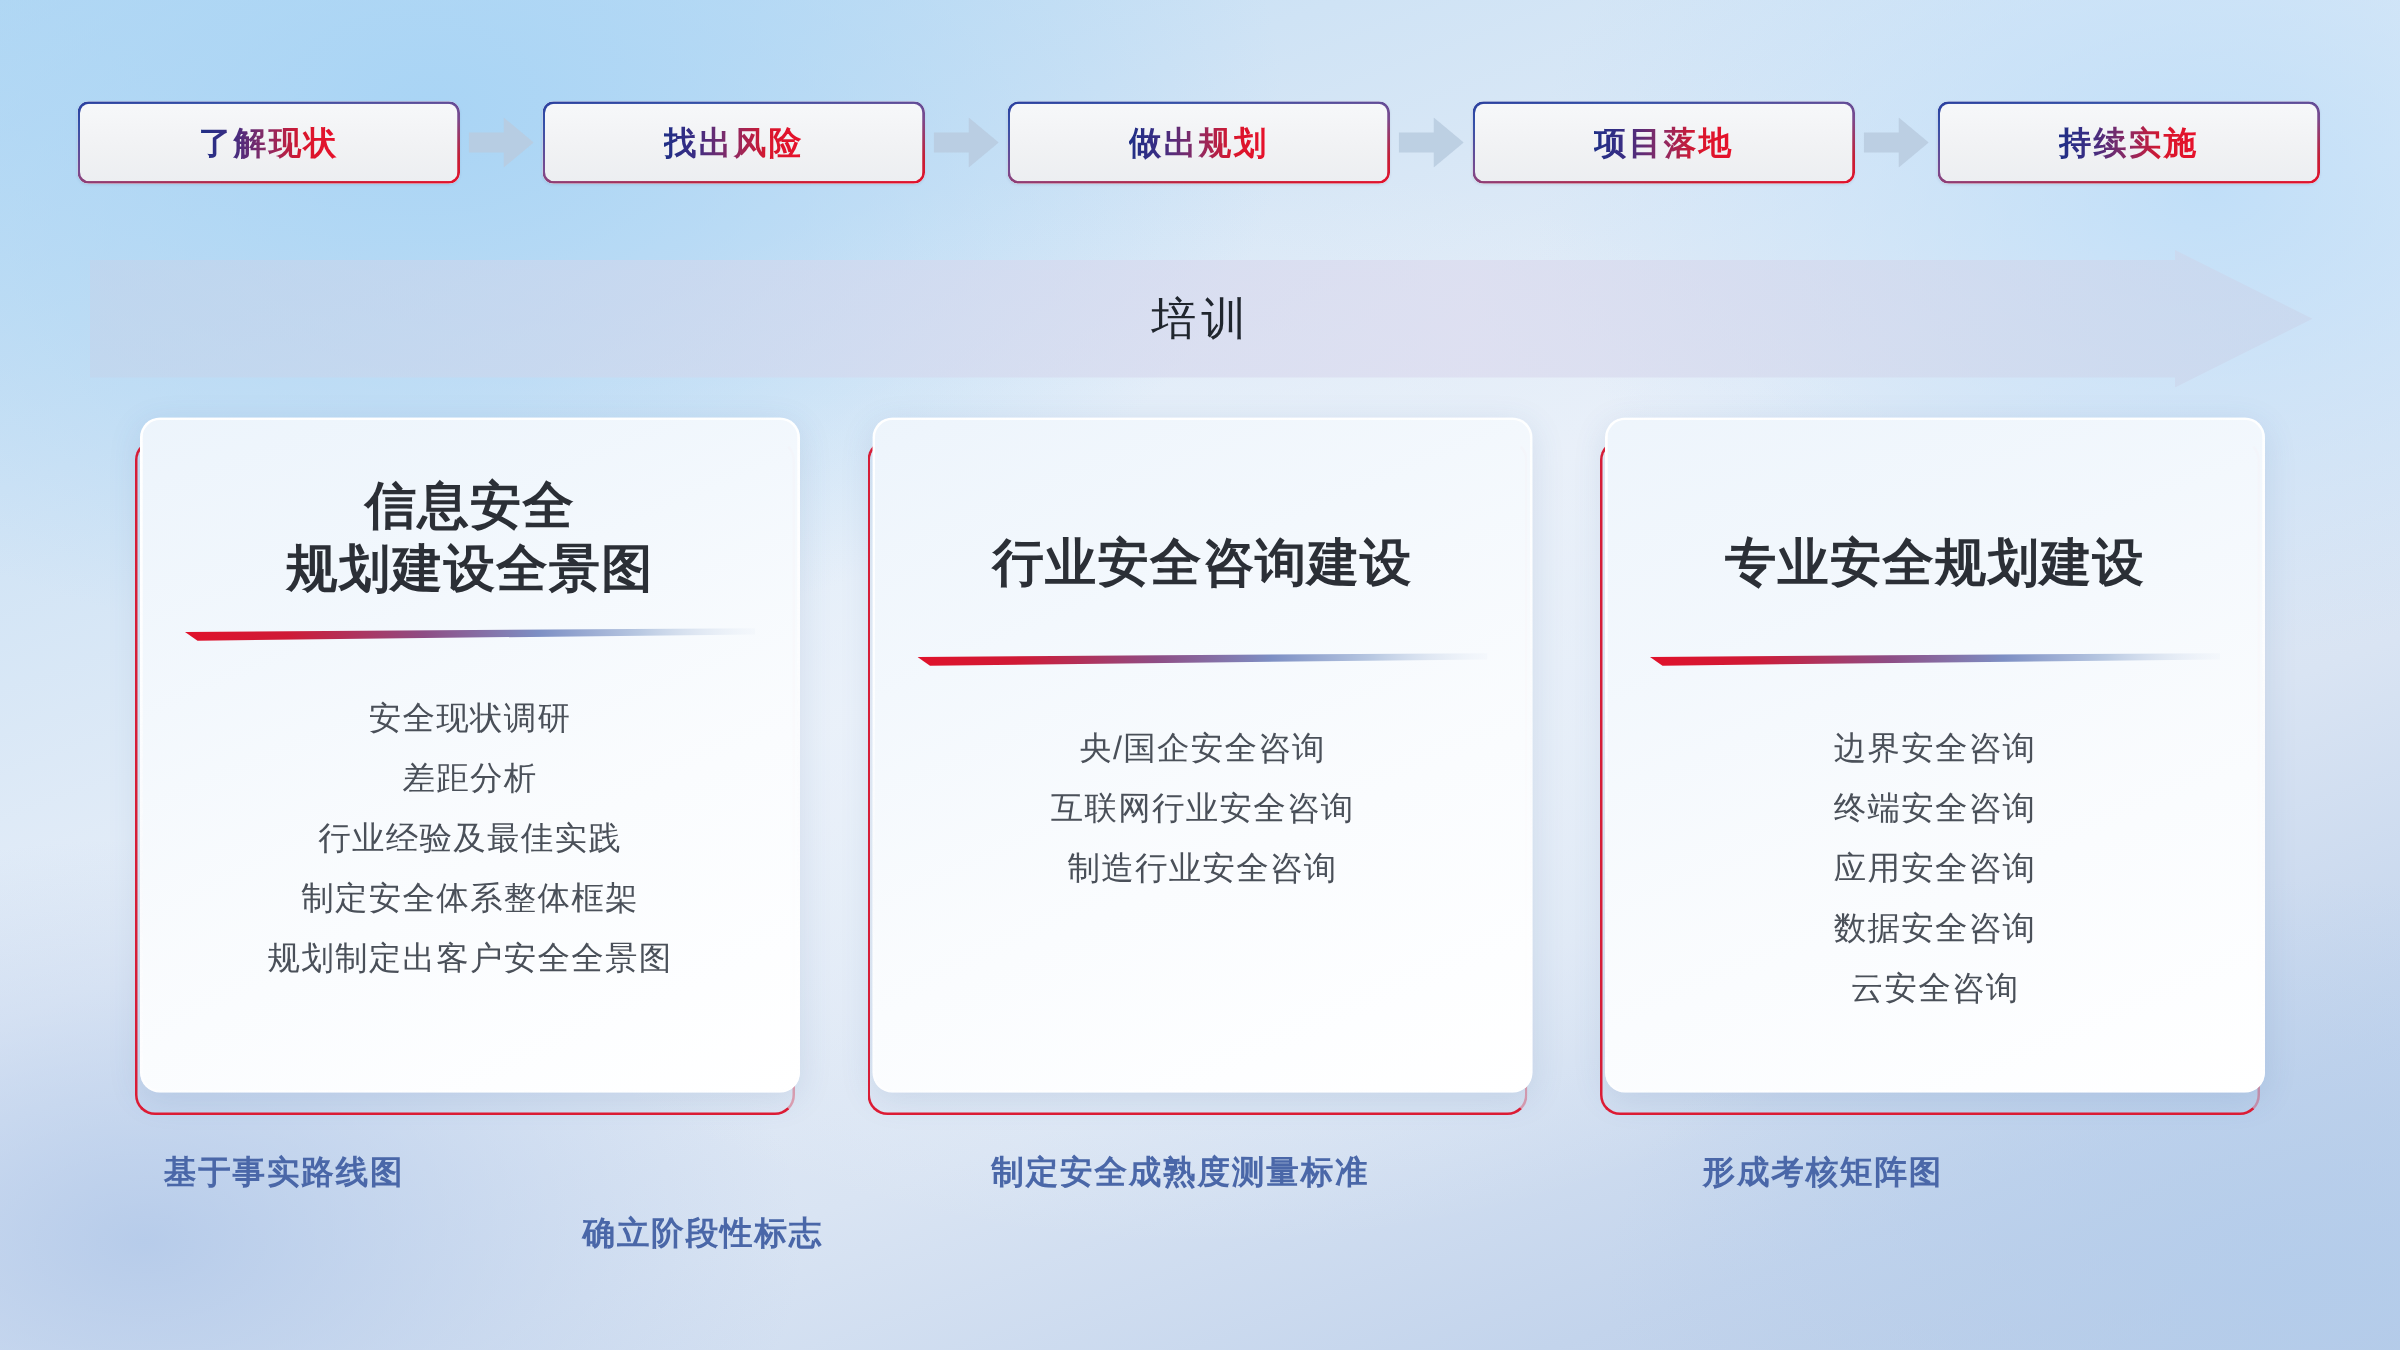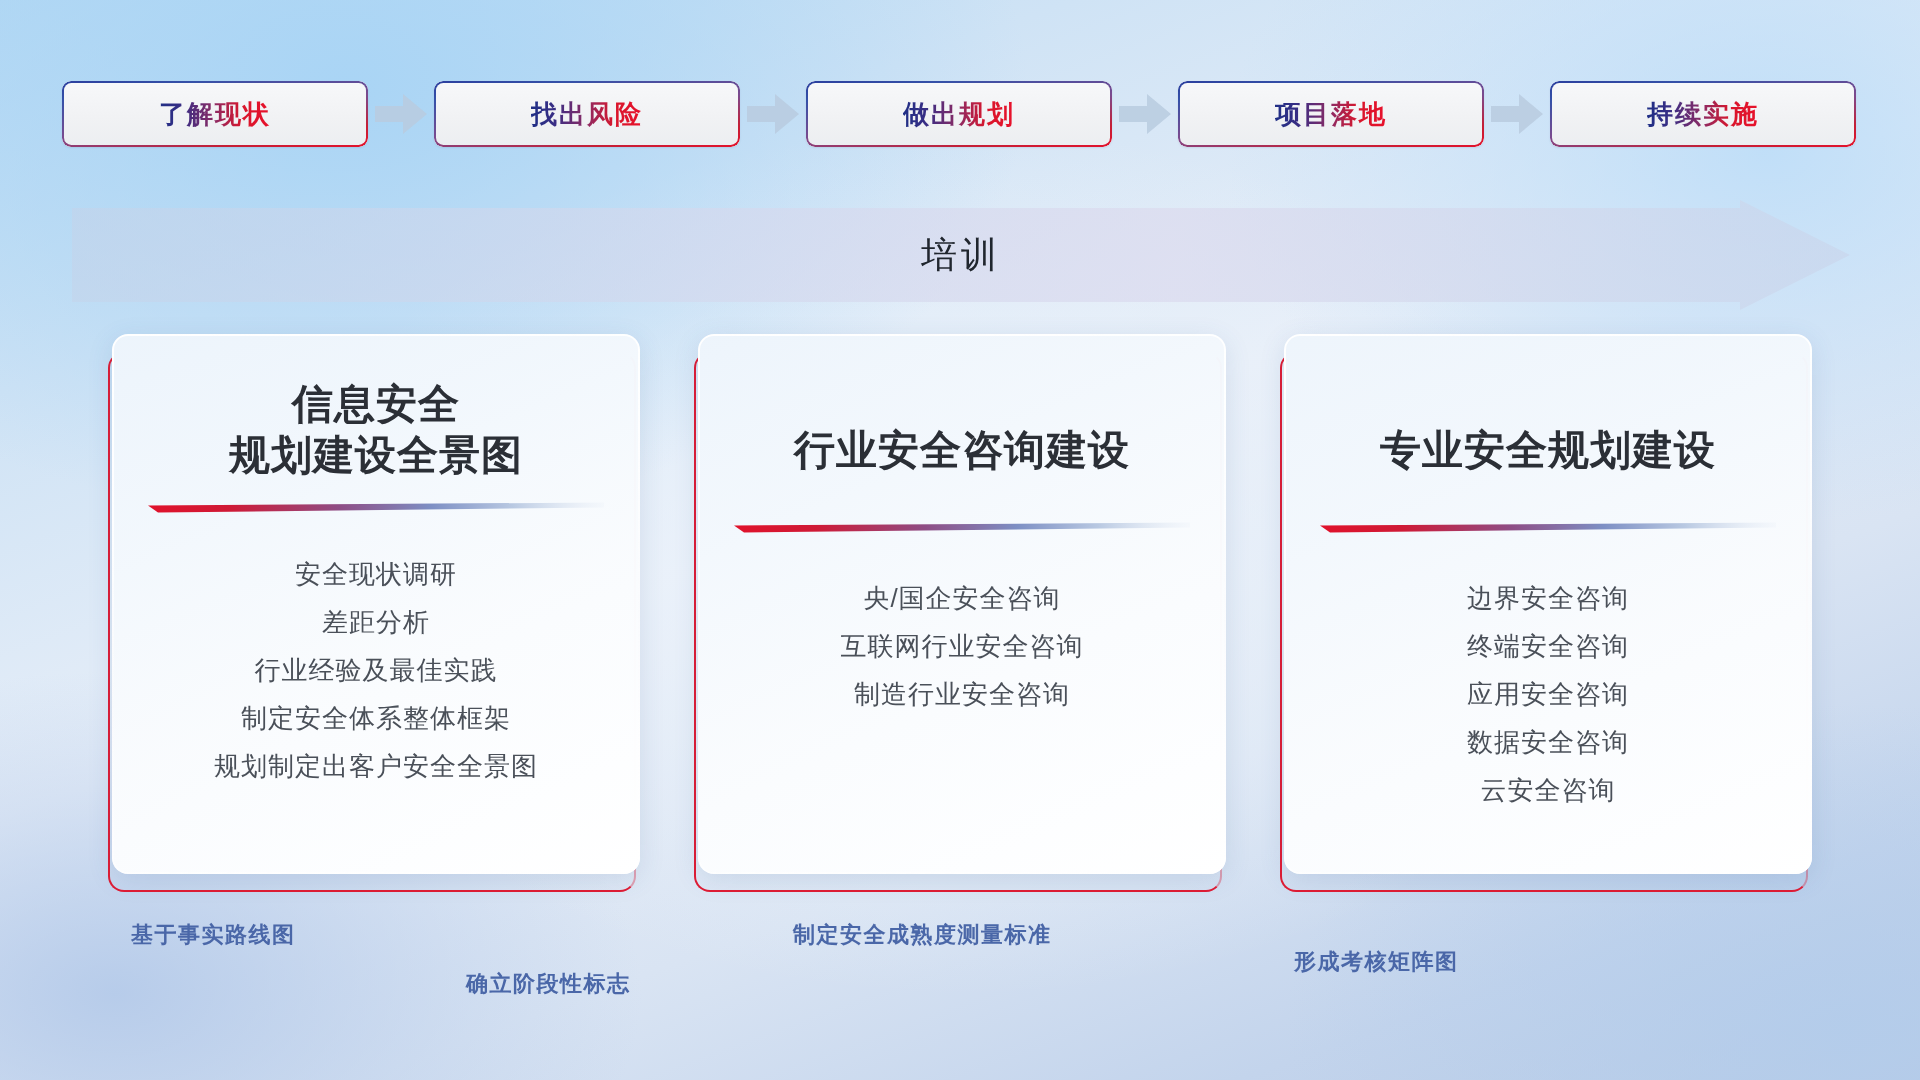--- a/index.html
+++ b/index.html
@@ -221,30 +221,30 @@
   
   .card-wrap.c1 .card-title { margin-top: 42px; }
   .card-wrap.c2 .card-title,
   .card-wrap.c3 .card-title { margin-top: 62px; }
   .card-wrap.c2 .card-list,
   .card-wrap.c3 .card-list { margin-top: 40px; }
 
   
   .footer-label {
     position: absolute;
-    font-size: 22px;
+    font-size: 26px;
     font-weight: 700;
     color: #4a67a8;
     letter-spacing: 1.5px;
     white-space: nowrap;
   }
   #fl-0 { left: 131px;  top: 920px; }
   #fl-1 { left: 466px;  top: 969px; }
   #fl-2 { left: 793px;  top: 920px; }
-  #fl-3 { left: 1294px; top: 920px; margin-top: 27px; }
+  #fl-3 { left: 1362px; top: 920px; }
 </style>
 </head>
 <body>
 
 <div id="stage">
 
   <div id="flow-row">
 
     <div class="flow-step">
       <span class="flow-label">了解现状</span>

